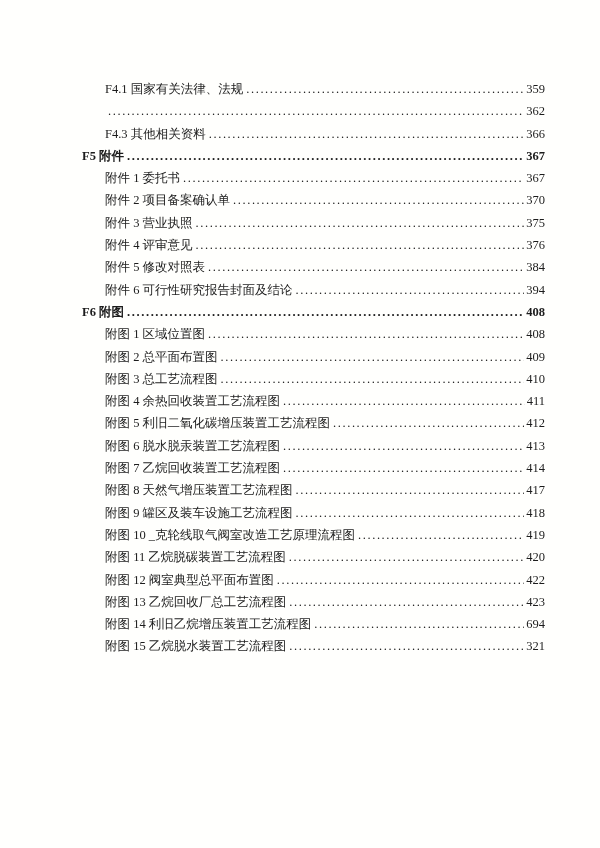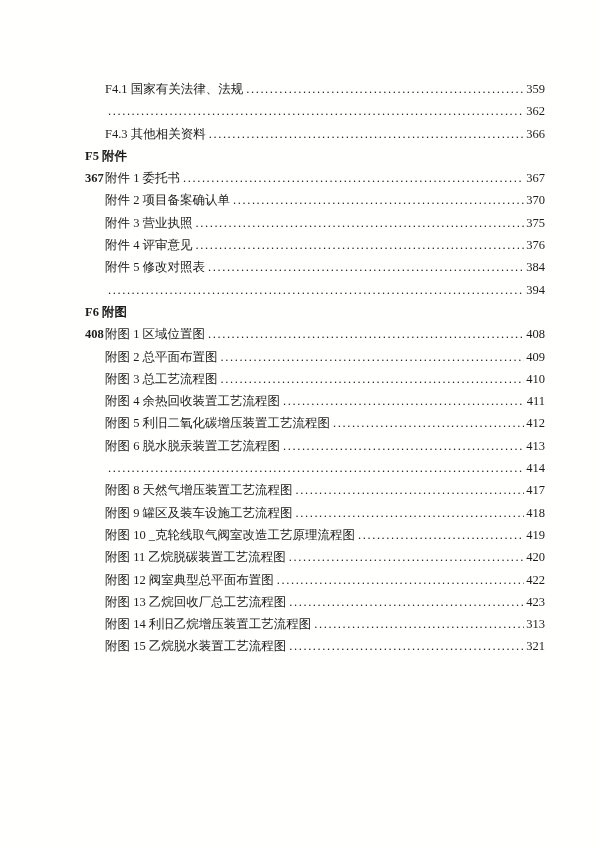--- a/index.html
+++ b/index.html
@@ -20,21 +20,21 @@
   }
   .toc { width: 100%; }
   .row {
     display: flex;
     align-items: baseline;
     height: 22.3px;
     font-size: 12.5px;
     line-height: 22.3px;
   }
   .row.level2 { padding-left: 23px; }
-  .row.bold { font-weight: bold; flex-direction: column; }
+  .row.bold { font-weight: bold; }
   .label { white-space: nowrap; flex: 0 0 auto; }
   .leader {
     flex: 1 1 auto;
     overflow: hidden;
     white-space: nowrap;
     margin-left: 3px;
     margin-right: 2px;
     min-width: 10px;
   }
   .leader::after {
@@ -86,20 +86,21 @@
         <span class="label">附件 4 评审意见</span>
         <span class="leader"></span>
         <span class="pagenum">376</span>
       </div>
       <div class="row level2">
         <span class="label">附件 5 修改对照表</span>
         <span class="leader"></span>
         <span class="pagenum">384</span>
       </div>
       <div class="row level2">
+        <span class="label">附件 6 可行性研究报告封面及结论</span>
         <span class="leader"></span>
         <span class="pagenum">394</span>
       </div>
       <div class="row level1 bold">
         <span class="label">F6 附图</span>
         <span class="leader"></span>
         <span class="pagenum">408</span>
       </div>
       <div class="row level2">
         <span class="label">附图 1 区域位置图</span>
@@ -125,20 +126,21 @@
         <span class="label">附图 5 利旧二氧化碳增压装置工艺流程图</span>
         <span class="leader"></span>
         <span class="pagenum">412</span>
       </div>
       <div class="row level2">
         <span class="label">附图 6 脱水脱汞装置工艺流程图</span>
         <span class="leader"></span>
         <span class="pagenum">413</span>
       </div>
       <div class="row level2">
+        <span class="label">附图 7 乙烷回收装置工艺流程图</span>
         <span class="leader"></span>
         <span class="pagenum">414</span>
       </div>
       <div class="row level2">
         <span class="label">附图 8 天然气增压装置工艺流程图</span>
         <span class="leader"></span>
         <span class="pagenum">417</span>
       </div>
       <div class="row level2">
         <span class="label">附图 9 罐区及装车设施工艺流程图</span>
@@ -161,21 +163,21 @@
         <span class="pagenum">422</span>
       </div>
       <div class="row level2">
         <span class="label">附图 13 乙烷回收厂总工艺流程图</span>
         <span class="leader"></span>
         <span class="pagenum">423</span>
       </div>
       <div class="row level2">
         <span class="label">附图 14 利旧乙烷增压装置工艺流程图</span>
         <span class="leader"></span>
-        <span class="pagenum">313</span>
+        <span class="pagenum">694</span>
       </div>
       <div class="row level2">
         <span class="label">附图 15 乙烷脱水装置工艺流程图</span>
         <span class="leader"></span>
         <span class="pagenum">321</span>
       </div>
     </div>
 </div>
 
 </body></html>

